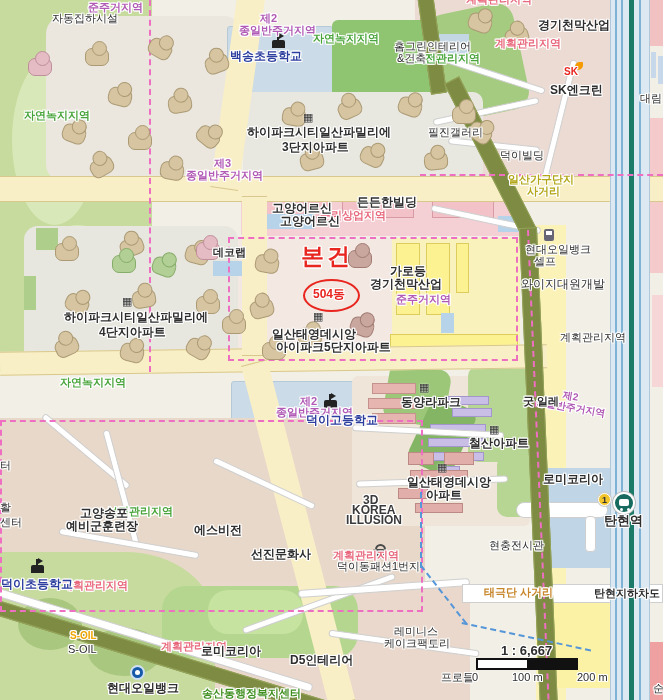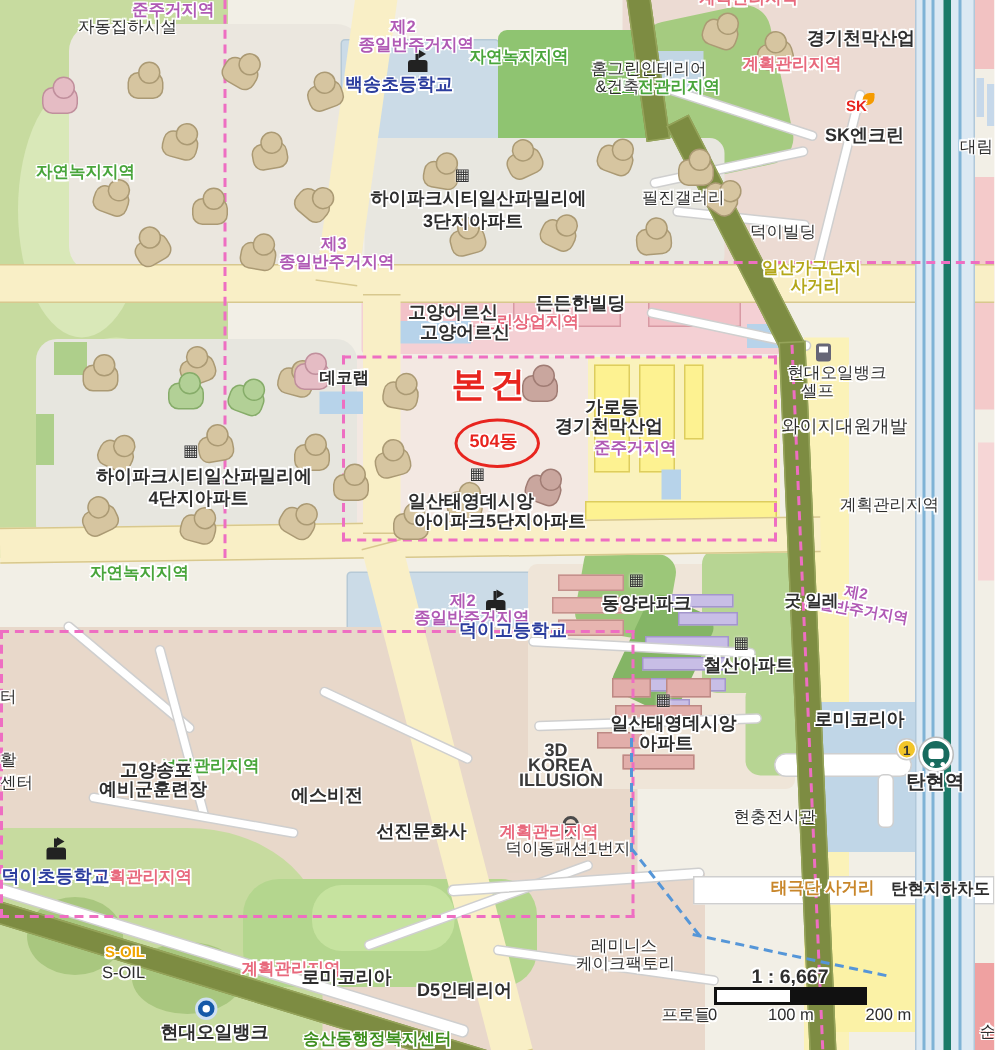--- a/index.html
+++ b/index.html
@@ -293,24 +293,24 @@
   <div class="lbl w6" style="left:80px;top:507px;font-size:12px">고양송포</div>
   <div class="lbl w6" style="left:66px;top:520px;font-size:12px">예비군훈련장</div>
   <div class="lbl blu" style="left:1px;top:578px">덕이초등학교</div>
   <div class="lbl b" style="left:70px;top:630px;color:#f0a500;font-size:10px">S-OIL</div>
   <div class="lbl" style="left:68px;top:643px">S-OIL</div>
   <div class="lbl w6" style="left:107px;top:682px;font-size:12px">현대오일뱅크</div>
   <div class="lbl w6" style="left:201px;top:645px;font-size:12px">로미코리아</div>
   <div class="lbl grn2" style="left:202px;top:687px">송산동행정복지센터</div>
   <div class="lbl" style="left:394px;top:625px">레미니스</div>
   <div class="lbl" style="left:384px;top:637px">케이크팩토리</div>
-  <div class="lbl w6" style="left:278px;top:654px;font-size:12px">D5인테리어</div>
+  <div class="lbl w6" style="left:290px;top:654px;font-size:12px">D5인테리어</div>
   <div class="lbl" style="left:441px;top:671px">프로들</div>
   <div class="lbl grn2" style="left:485px;top:709px;z-index:48">직영탄현주유소</div>
-  <div class="lbl org" style="left:514px;top:586px">태극단 사거리</div>
+  <div class="lbl org" style="left:484px;top:586px">태극단 사거리</div>
   <div class="lbl w6" style="left:594px;top:587px">탄현지하차도</div>
   <div class="lbl" style="left:0;top:459px">터</div>
   <div class="lbl" style="left:0;top:501px">활</div>
   <div class="lbl" style="left:0;top:516px">센터</div>
   <div class="lbl" style="left:653px;top:682px">순</div>
 
   <div class="lbl red b" style="left:301px;top:243px;font-size:23px;letter-spacing:3px">본건</div>
   <div class="ellipse" style="left:303px;top:279px;width:57px;height:33px"></div>
   <div class="lbl red b" style="left:313px;top:288px;font-size:12px">504동</div>
 

